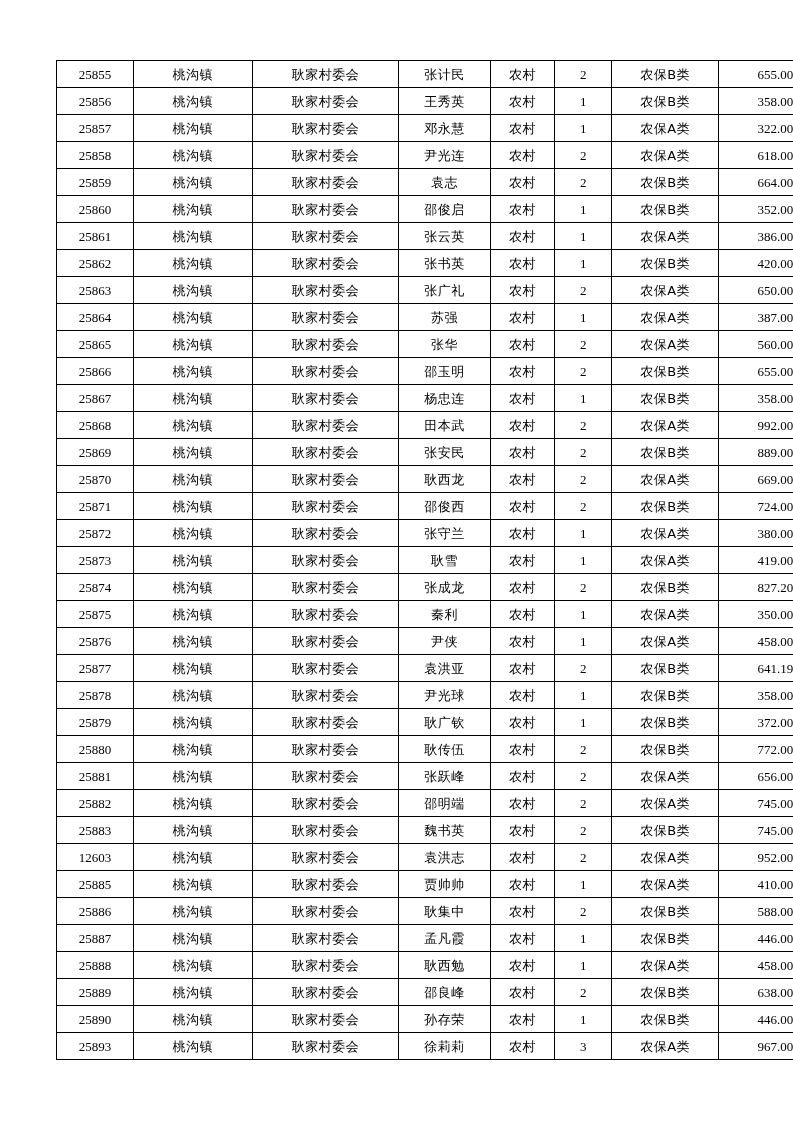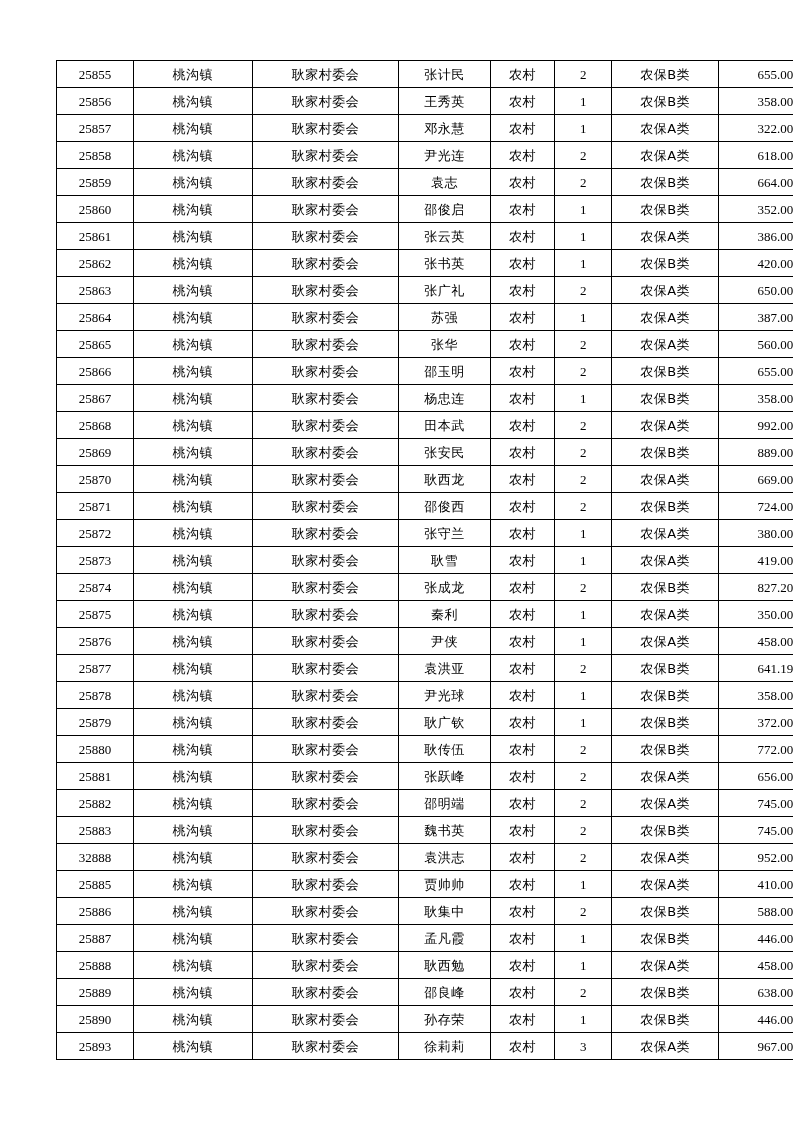--- a/index.html
+++ b/index.html
@@ -358,21 +358,21 @@
           <td class="id-cell">25883</td>
           <td class="cjk">桃沟镇</td>
           <td class="cjk">耿家村委会</td>
           <td class="cjk">魏书英</td>
           <td class="cjk">农村</td>
           <td class="num-cell">2</td>
           <td class="cjk">农保B类</td>
           <td class="amount-cell">745.00</td>
         </tr>
         <tr>
-          <td class="id-cell">32888</td>
+          <td class="id-cell">12603</td>
           <td class="cjk">桃沟镇</td>
           <td class="cjk">耿家村委会</td>
           <td class="cjk">袁洪志</td>
           <td class="cjk">农村</td>
           <td class="num-cell">2</td>
           <td class="cjk">农保A类</td>
           <td class="amount-cell">952.00</td>
         </tr>
         <tr>
           <td class="id-cell">25885</td>

